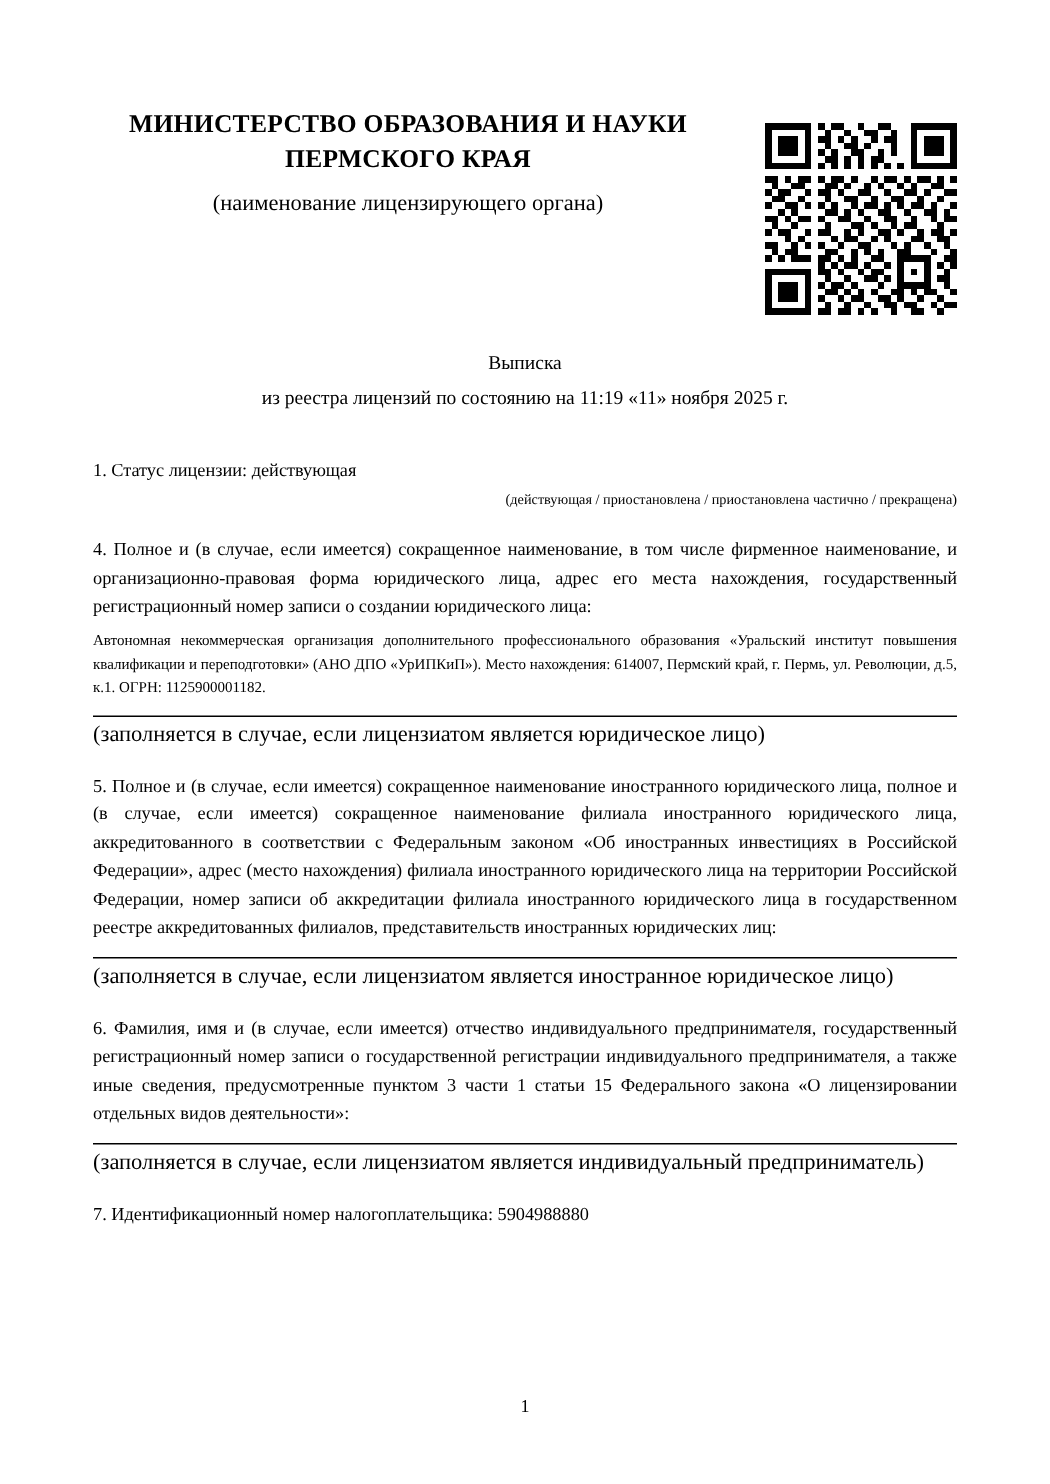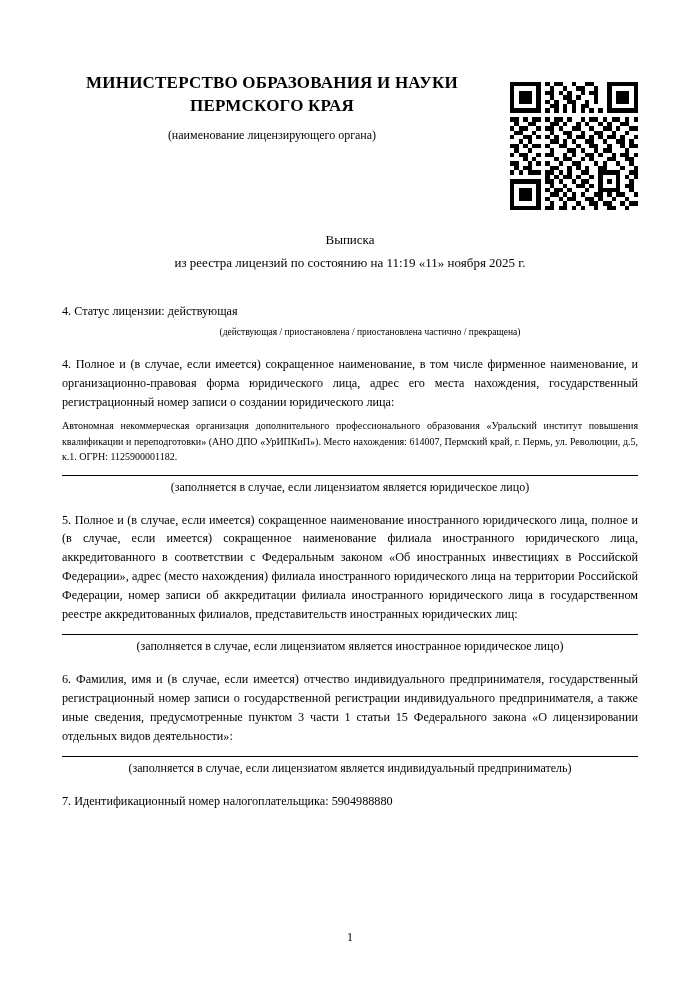--- a/index.html
+++ b/index.html
@@ -38,21 +38,21 @@
     width: 420px;
     margin-left: 0;
   }
   .org-title {
     font-size: 17px;
     font-weight: bold;
     line-height: 1.35;
     letter-spacing: 0.2px;
   }
   .org-sub {
-    font-size: 12px;
+    font-size: 15px;
     margin-top: 10px;
   }
 
   
   .extract {
     margin-top: 86px;
     text-align: center;
     font-size: 13px;
     line-height: 1.75;
   }
@@ -64,27 +64,27 @@
   .item {
     font-size: 12.2px;
     line-height: 1.55;
     text-align: justify;
     margin-bottom: 16px;
   }
   .item-tight {
     margin-bottom: 6px;
   }
   .note {
-    font-size: 12px;
-    text-align: center;
+    font-size: 15px;
+    text-align: left;
     margin: 4px 0 16px 0;
   }
   .note-indent {
     font-size: 9.5px;
-    text-align: center;
+    text-align: right;
     margin: 3px 0 18px 0;
     padding-left: 40px;
   }
   .rule {
     border: 0;
     border-top: 1px solid #000;
     margin: 10px 0 4px 0;
   }
   .body-para {
     font-size: 10px;
@@ -356,21 +356,21 @@
     <div class="org-sub">(наименование лицензирующего органа)</div>
   </div>
 
   <div class="extract">
     <div>Выписка</div>
     <div>из реестра лицензий по состоянию на 11:19 «11» ноября 2025 г.</div>
   </div>
 
   <div class="content">
 
-    <div class="item item-tight">4. Статус лицензии: действующая</div>
+    <div class="item item-tight">1. Статус лицензии: действующая</div>
     <div class="note-indent">(действующая / приостановлена / приостановлена частично / прекращена)</div>
 
 
 
     <div class="item item-tight">4. Полное и (в случае, если имеется) сокращенное наименование, в том числе фирменное наименование, и организационно-правовая форма юридического лица, адрес его места нахождения, государственный регистрационный номер записи о создании юридического лица:</div>
     <div class="body-para">Автономная некоммерческая организация дополнительного профессионального образования «Уральский институт повышения квалификации и переподготовки» (АНО ДПО «УрИПКиП»). Место нахождения: 614007, Пермский край, г. Пермь, ул. Революции, д.5, к.1. ОГРН: 1125900001182.</div>
     <hr class="rule">
     <div class="note">(заполняется в случае, если лицензиатом является юридическое лицо)</div>
 
     <div class="item item-tight">5. Полное и (в случае, если имеется) сокращенное наименование иностранного юридического лица, полное и (в случае, если имеется) сокращенное наименование филиала иностранного юридического лица, аккредитованного в соответствии с Федеральным законом «Об иностранных инвестициях в Российской Федерации», адрес (место нахождения) филиала иностранного юридического лица на территории Российской Федерации, номер записи об аккредитации филиала иностранного юридического лица в государственном реестре аккредитованных филиалов, представительств иностранных юридических лиц:</div>

